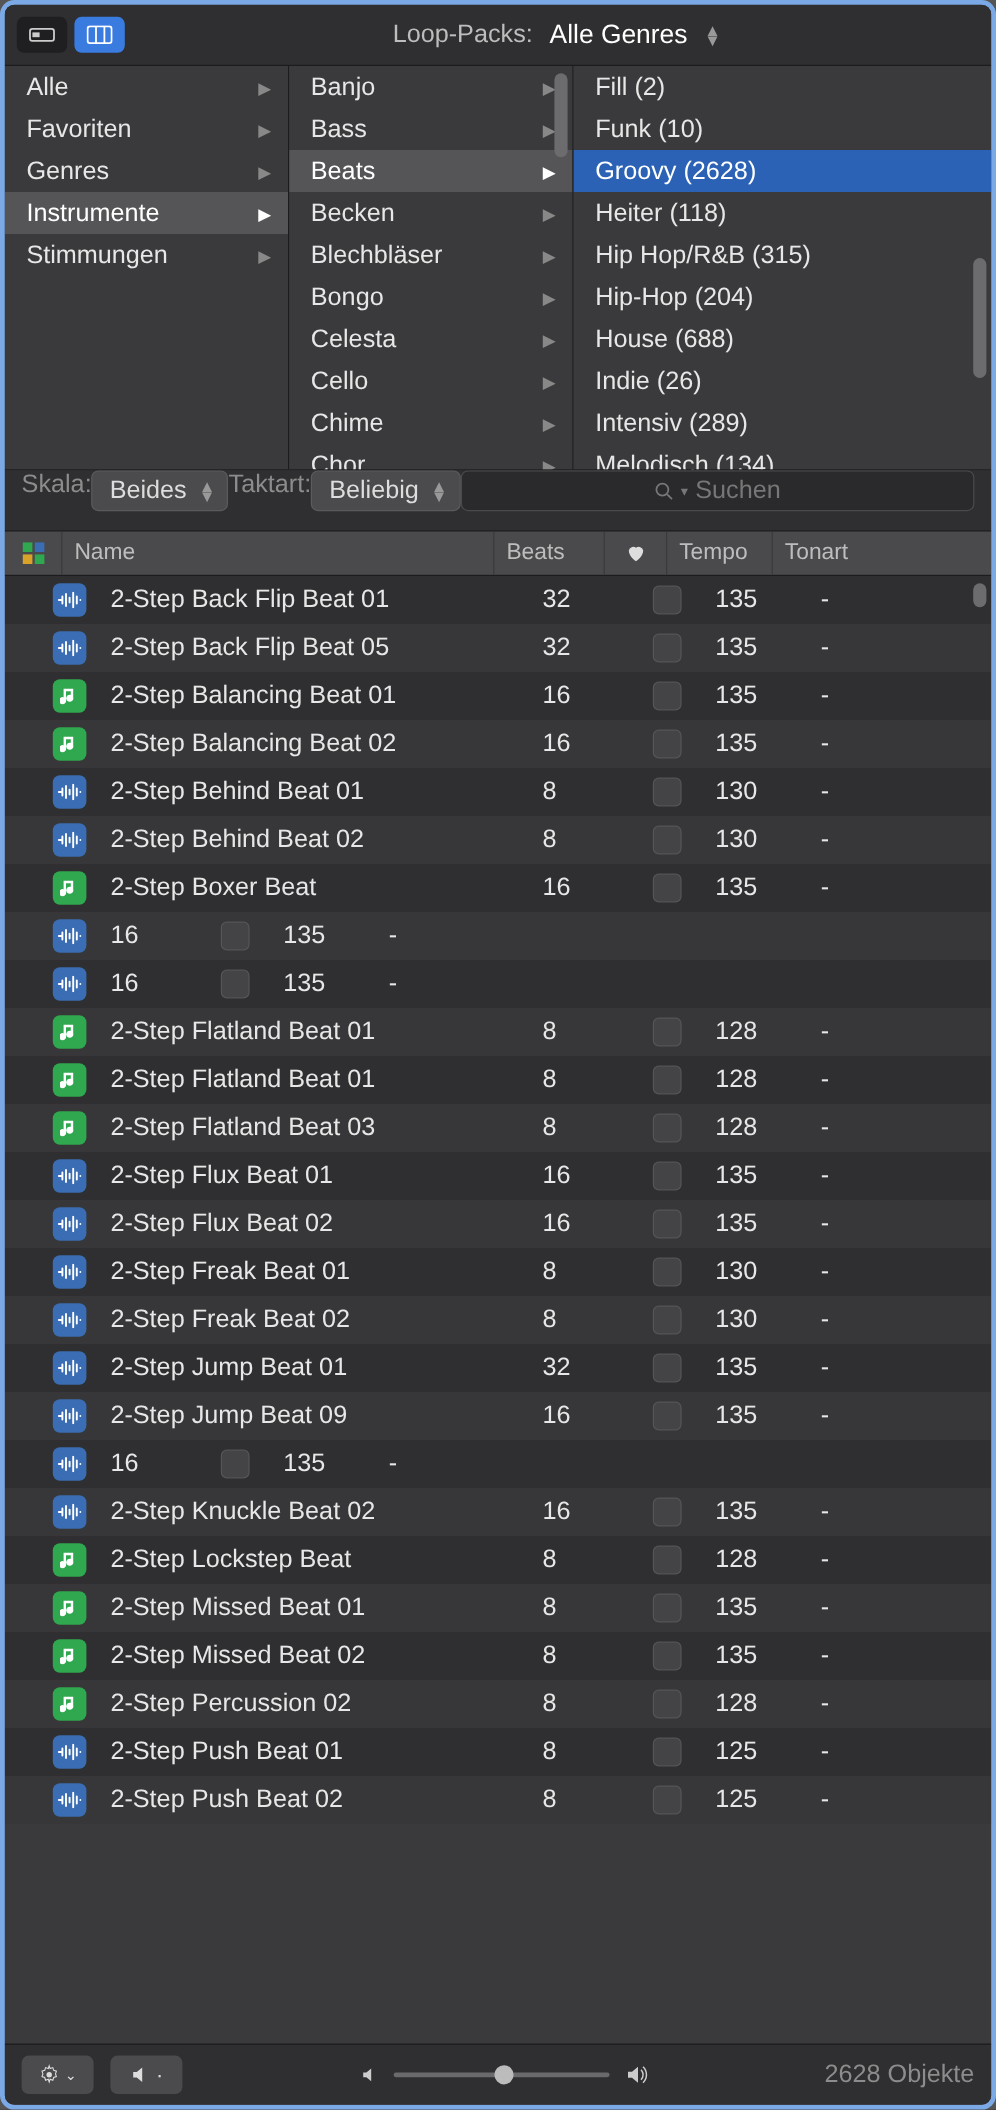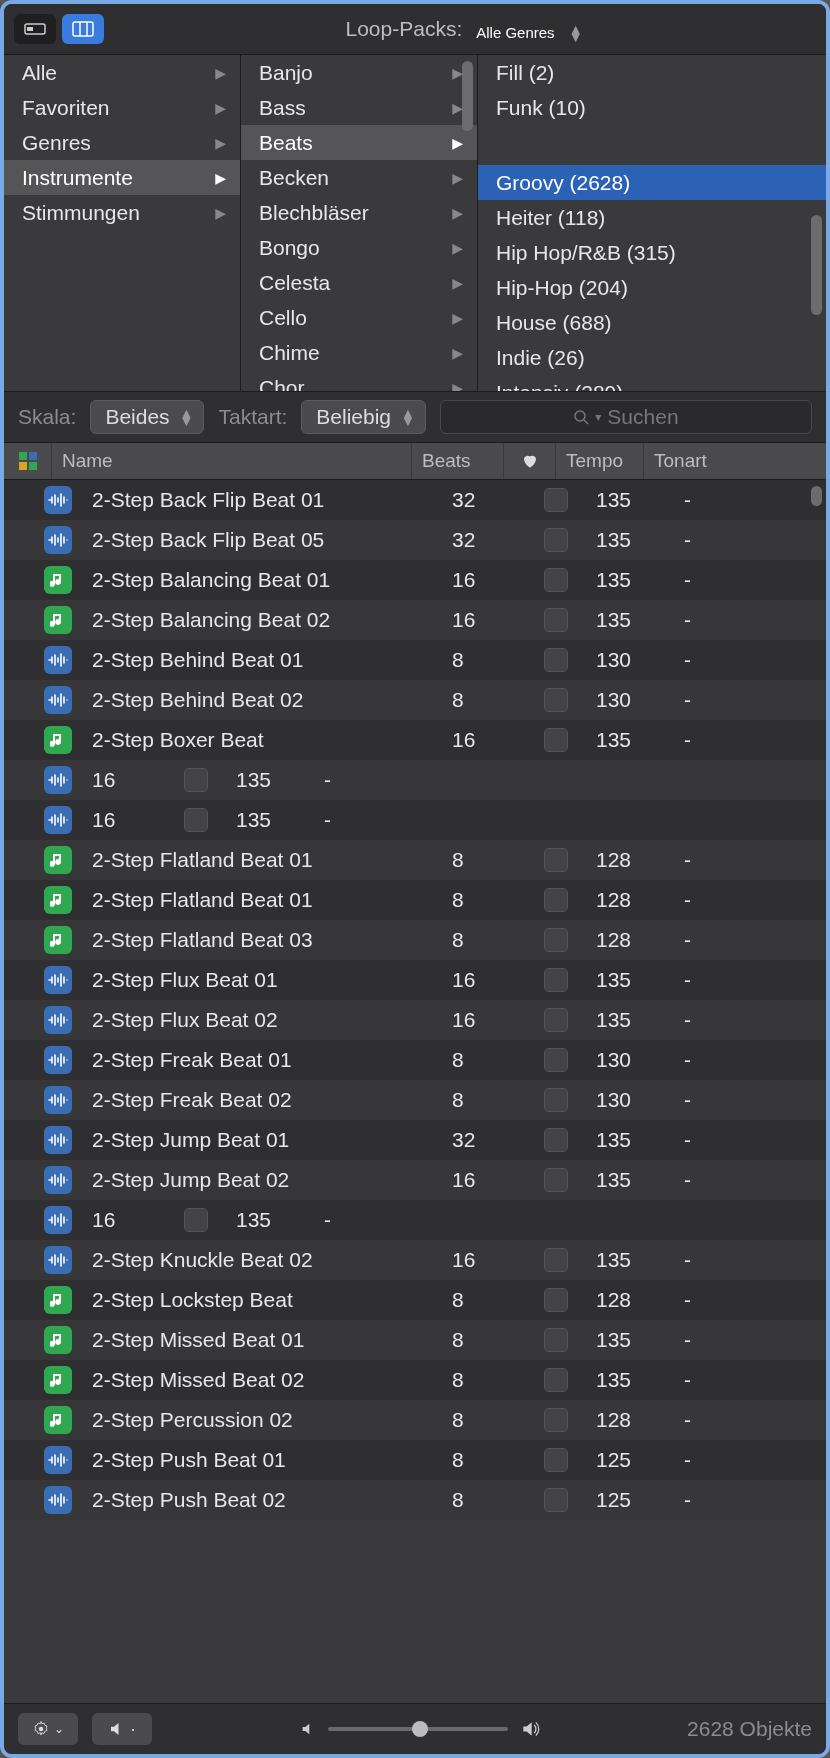--- a/index.html
+++ b/index.html
@@ -44,50 +44,50 @@
     border-bottom:1px solid var(--border);
   }
   .view-btns{display:flex;gap:6px;}
   .view-btn{
     width:42px;height:30px;border-radius:6px;
     background:#1f1f21;
     display:flex;align-items:center;justify-content:center;
     color:#ccc;
   }
   .view-btn.active{background:var(--accent-light);color:#fff;}
-  .loop-packs{flex:1;display:flex;align-items:flex-end;justify-content:center;gap:14px;color:var(--text-dim);}
-  .loop-packs .value{color:#fff;font-size:15px;}
+  .loop-packs{flex:1;display:flex;align-items:center;justify-content:center;gap:14px;color:var(--text-dim);}
+  .loop-packs .value{color:#fff;font-size:22px;}
   .stepper{font-size:14px;color:#999;display:flex;flex-direction:column;line-height:8px;}
 
   
   .browser{
     display:flex;height:336px;
     border-bottom:1px solid var(--border);
   }
   .col{position:relative;overflow:hidden;background:var(--bg);border-right:1px solid var(--border);}
   .col:last-child{border-right:none;}
   .col1{width:236px;}
   .col2{width:236px;}
   .col3{flex:1;}
   .col-item{
     height:35px;display:flex;align-items:center;justify-content:space-between;
     padding:0 14px 0 18px;color:var(--text);
   }
   .col-item.selected{background:#555557;color:#fff;}
-  .col-item.highlight{background:var(--accent);color:#fff;margin-top:40px;}
+  .col-item.highlight{background:var(--accent);color:#fff;}
   .arrow{font-size:14px;color:#888;}
   .col-item.selected .arrow{color:#fff;}
   .col-scroll{
     position:absolute;right:4px;width:11px;background:#6c6c6e;border-radius:6px;
   }
 
   
   .filterbar{
     height:50px;background:var(--bg-dark);
-    display:flex;align-items:center;padding:0 14px;gap:14px;
+    display:flex;padding:0 14px;
     border-bottom:1px solid var(--border);
   }
   .filterbar .label{color:var(--text-muted);}
   .dropdown{
     background:#4b4b4d;border:1px solid #5b5b5d;border-radius:6px;
     height:32px;display:flex;align-items:center;padding:0 10px 0 14px;gap:10px;
     color:#ddd;
   }
   .search{
     flex:1;height:32px;background:#2a2a2c;border:1px solid #4a4a4c;border-radius:6px;
@@ -598,21 +598,21 @@
       <div class="td c-key">-</div>
     </div>
     <div class="row">
       <div class="td c-icon">
         <div class="loop-icon audio">
           <svg width="20" height="14" viewBox="0 0 20 14">
             <path d="M1 7h2M4 4v6M7 2v10M10 5v4M13 1v12M16 4v6M19 7h0" stroke="#fff" stroke-width="1.6" stroke-linecap="round"></path>
           </svg>
         </div>
       </div>
-      <div class="td c-name">2-Step Jump Beat 02</div>
+      <div class="td c-name">2-Step Jump Beat 09</div>
       <div class="td c-beats">16</div>
       <div class="td c-fav">
         <div class="fav-box"></div>
       </div>
       <div class="td c-tempo">135</div>
       <div class="td c-key">-</div>
     </div>
     <div class="row">
       <div class="td c-icon">
         <div class="loop-icon audio">

